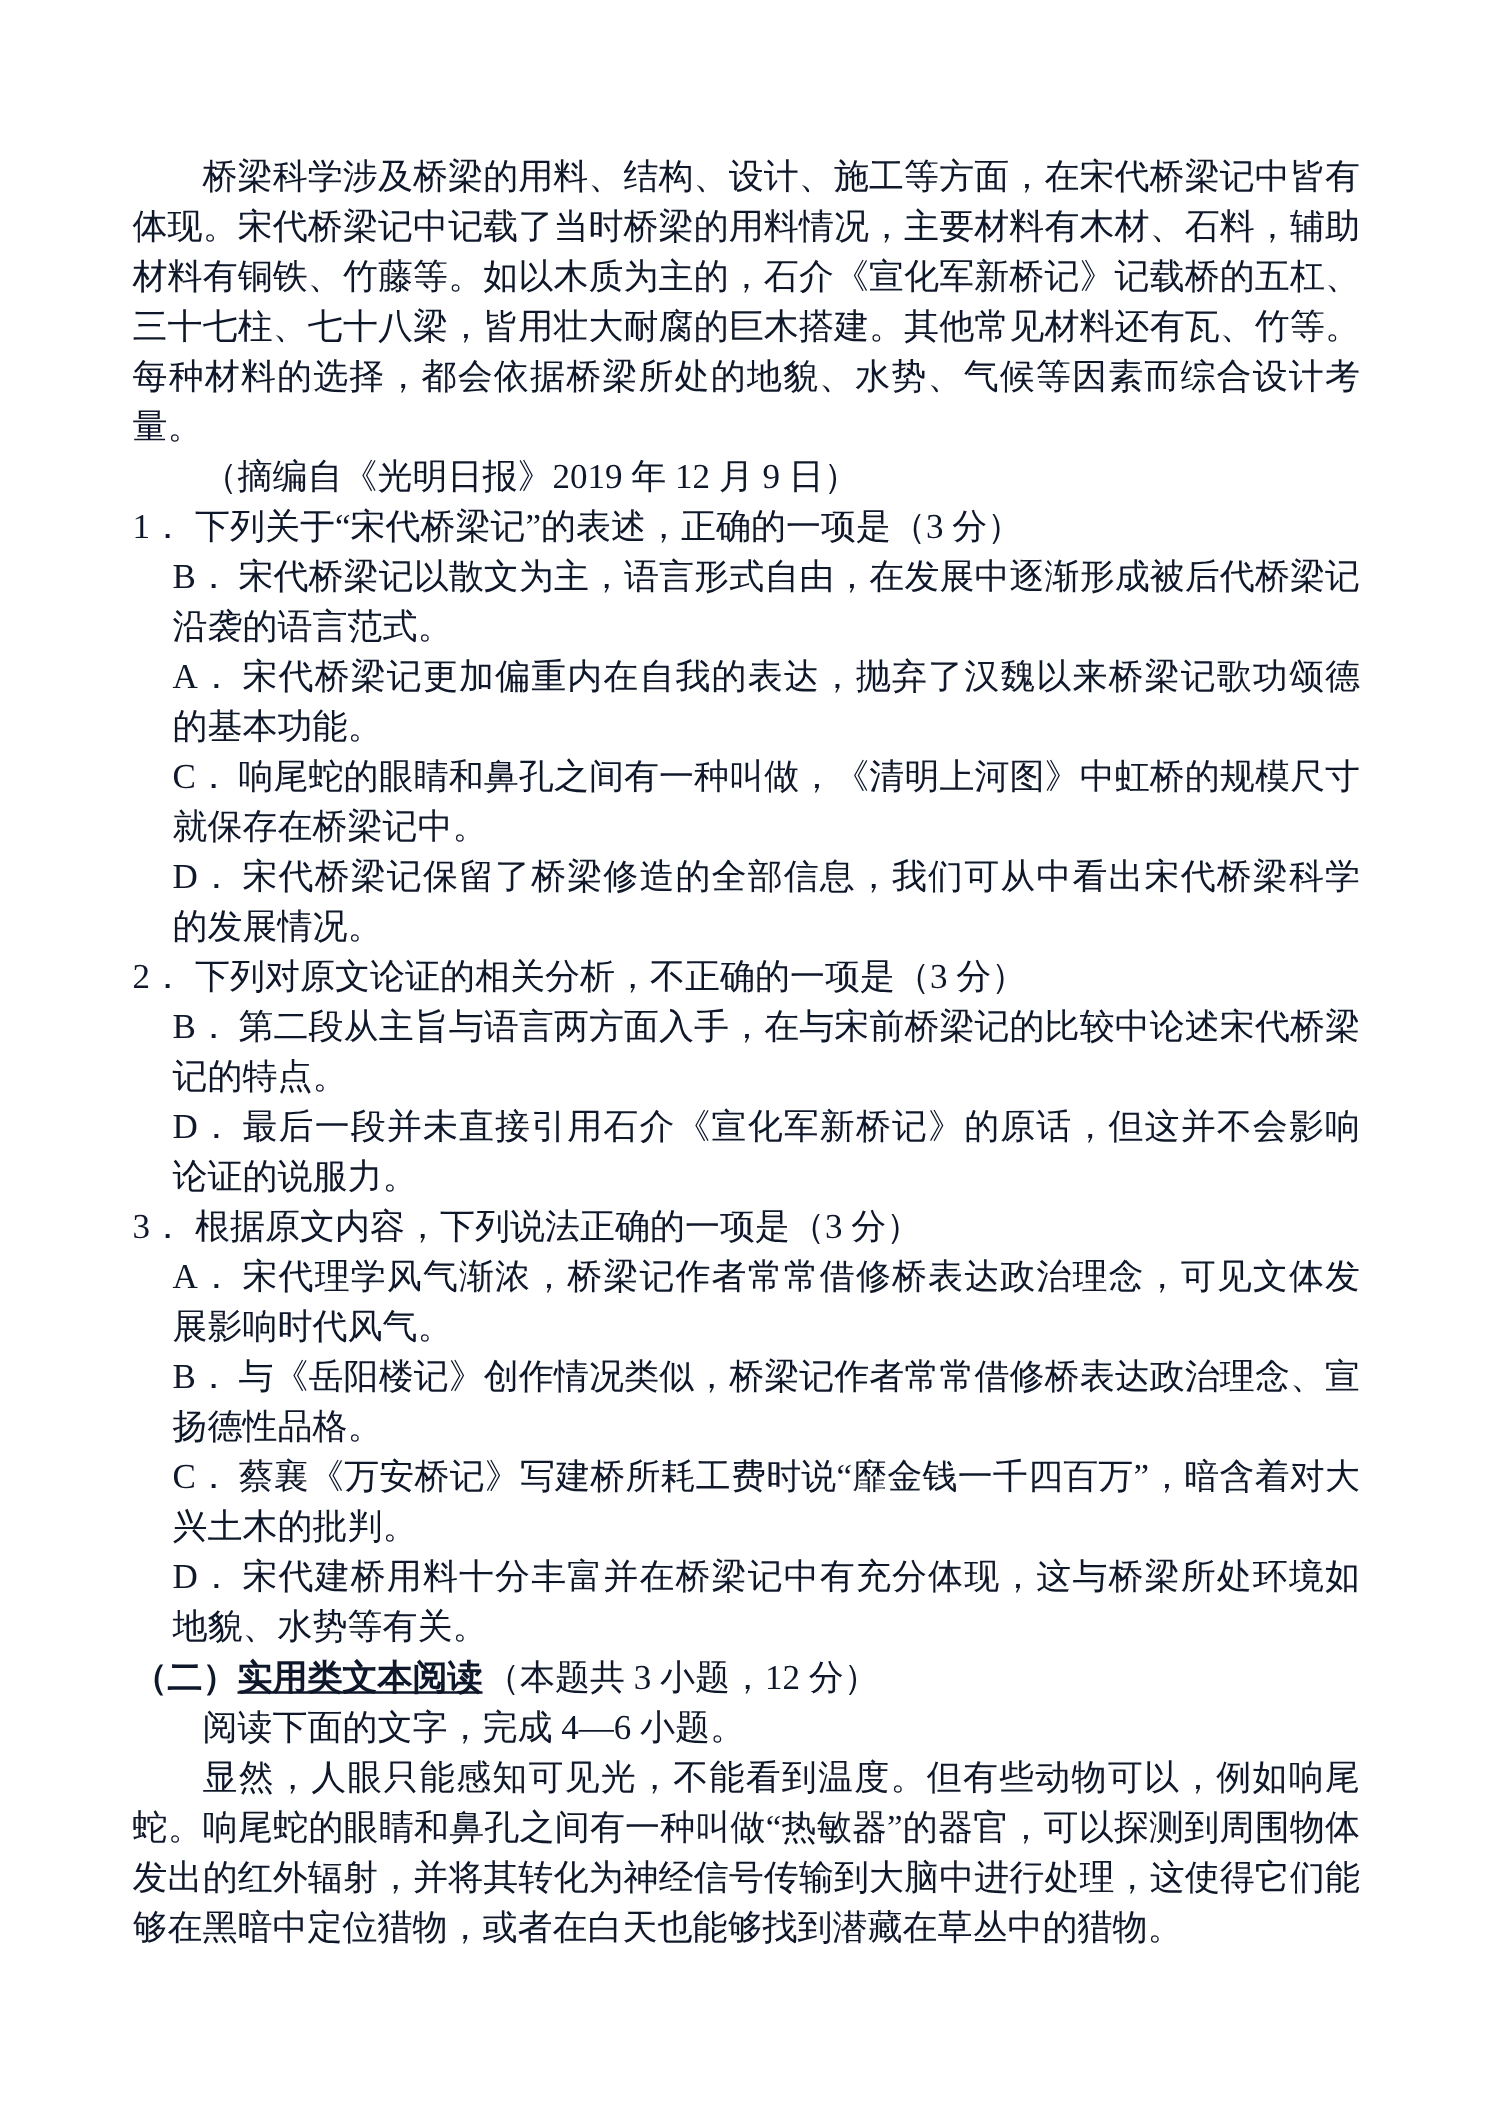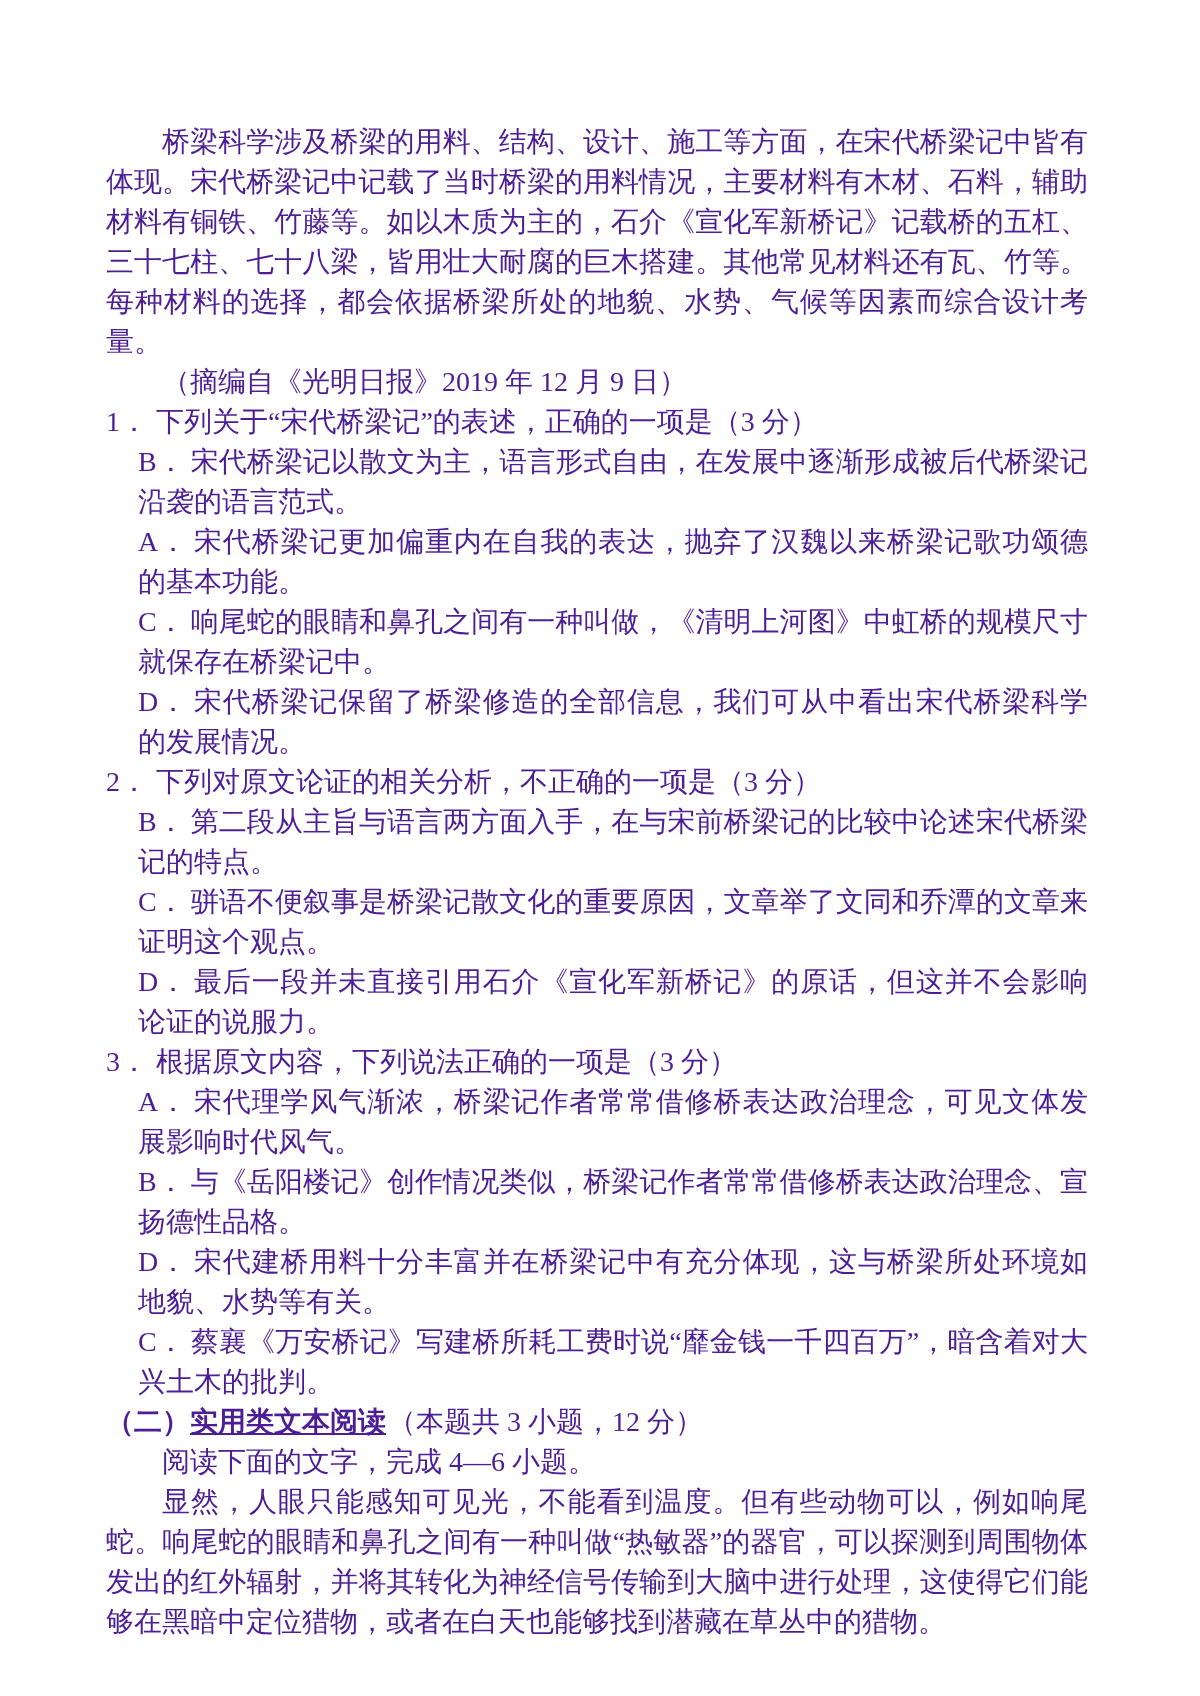--- a/index.html
+++ b/index.html
@@ -1,21 +1,21 @@
 <!DOCTYPE html>
 <html lang="zh"><head>
 <meta charset="utf-8">
 <style>
   html,body{margin:0;padding:0;background:#e8e8e8;}
   .sheet{
     position:relative;
     width:1200px;height:1696px;
     margin:0 auto;
     background:#ffffff;
-    color:#4c1d95;
+    color:#0f172a;
     font-family:"Liberation Serif","DejaVu Serif",serif;
     box-sizing:border-box;
     padding:122px 112px 0 106px;
     overflow:hidden;
   }
   .txt{font-size:28px;line-height:40px;}
   .passage p{margin:0;text-indent:2em;text-align:justify;}
   .citation{margin:0;text-align:right;text-indent:0;}
   .q-stem{margin:0;}
   .q-num{margin-right:8px;}
@@ -40,30 +40,29 @@
     <p class="q-stem"><span class="q-num">1．</span><span>下列关于“宋代桥梁记”的表述，正确的一项是（3 分）</span></p>
     <p class="option"><span class="opt-label">B．</span><span>宋代桥梁记以散文为主，语言形式自由，在发展中逐渐形成被后代桥梁记沿袭的语言范式。</span></p>
     <p class="option"><span class="opt-label">A．</span><span>宋代桥梁记更加偏重内在自我的表达，抛弃了汉魏以来桥梁记歌功颂德的基本功能。</span></p>
     <p class="option"><span class="opt-label">C．</span><span>响尾蛇的眼睛和鼻孔之间有一种叫做，《清明上河图》中虹桥的规模尺寸就保存在桥梁记中。</span></p>
     <p class="option"><span class="opt-label">D．</span><span>宋代桥梁记保留了桥梁修造的全部信息，我们可从中看出宋代桥梁科学的发展情况。</span></p>
   </div>
 
   <div class="question txt">
     <p class="q-stem"><span class="q-num">2．</span><span>下列对原文论证的相关分析，不正确的一项是（3 分）</span></p>
     <p class="option"><span class="opt-label">B．</span><span>第二段从主旨与语言两方面入手，在与宋前桥梁记的比较中论述宋代桥梁记的特点。</span></p>
-    <p class="option"><span class="opt-label">C．</span><span>骈语不便叙事是桥梁记散文化的重要原因，文章举了文同和乔潭的文章来证明这个观点。</span></p>
     <p class="option"><span class="opt-label">D．</span><span>最后一段并未直接引用石介《宣化军新桥记》的原话，但这并不会影响论证的说服力。</span></p>
   </div>
 
   <div class="question txt">
     <p class="q-stem"><span class="q-num">3．</span><span>根据原文内容，下列说法正确的一项是（3 分）</span></p>
     <p class="option"><span class="opt-label">A．</span><span>宋代理学风气渐浓，桥梁记作者常常借修桥表达政治理念，可见文体发展影响时代风气。</span></p>
     <p class="option"><span class="opt-label">B．</span><span>与《岳阳楼记》创作情况类似，桥梁记作者常常借修桥表达政治理念、宣扬德性品格。</span></p>
+    <p class="option"><span class="opt-label">C．</span><span>蔡襄《万安桥记》写建桥所耗工费时说“靡金钱一千四百万”，暗含着对大兴土木的批判。</span></p>
     <p class="option"><span class="opt-label">D．</span><span>宋代建桥用料十分丰富并在桥梁记中有充分体现，这与桥梁所处环境如地貌、水势等有关。</span></p>
-    <p class="option"><span class="opt-label">C．</span><span>蔡襄《万安桥记》写建桥所耗工费时说“靡金钱一千四百万”，暗含着对大兴土木的批判。</span></p>
   </div>
 
   <div class="txt">
     <p class="section-head"><span class="section-label">（二）</span><span class="section-title">实用类文本阅读</span><span>（本题共 3 小题，12 分）</span></p>
     <p class="instruction">阅读下面的文字，完成 4—6 小题。</p>
     <div class="passage">
       <p>显然，人眼只能感知可见光，不能看到温度。但有些动物可以，例如响尾蛇。响尾蛇的眼睛和鼻孔之间有一种叫做“热敏器”的器官，可以探测到周围物体发出的红外辐射，并将其转化为神经信号传输到大脑中进行处理，这使得它们能够在黑暗中定位猎物，或者在白天也能够找到潜藏在草丛中的猎物。</p>
 
     </div>
   </div>

